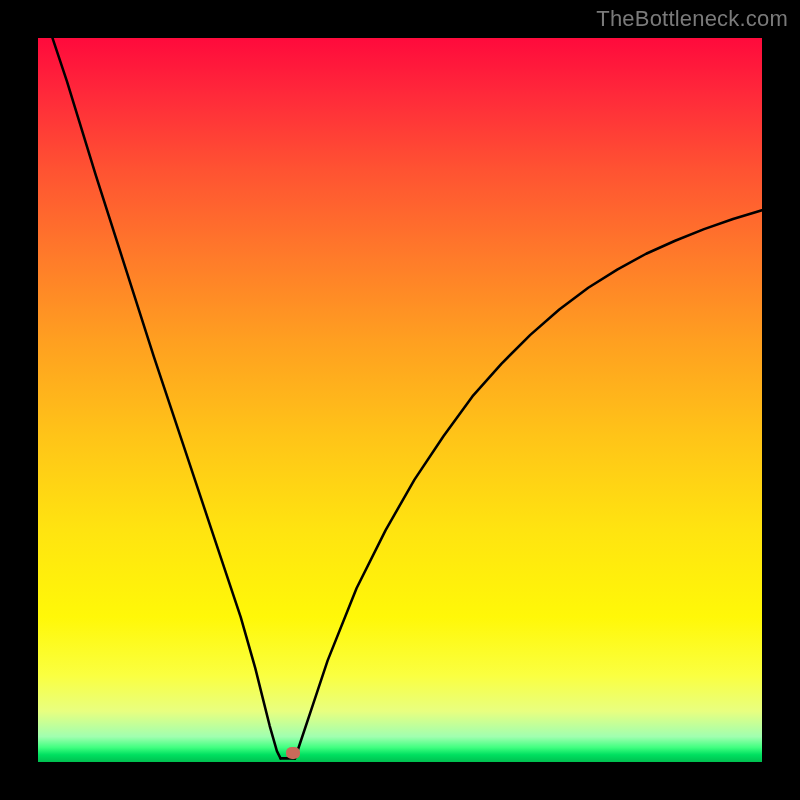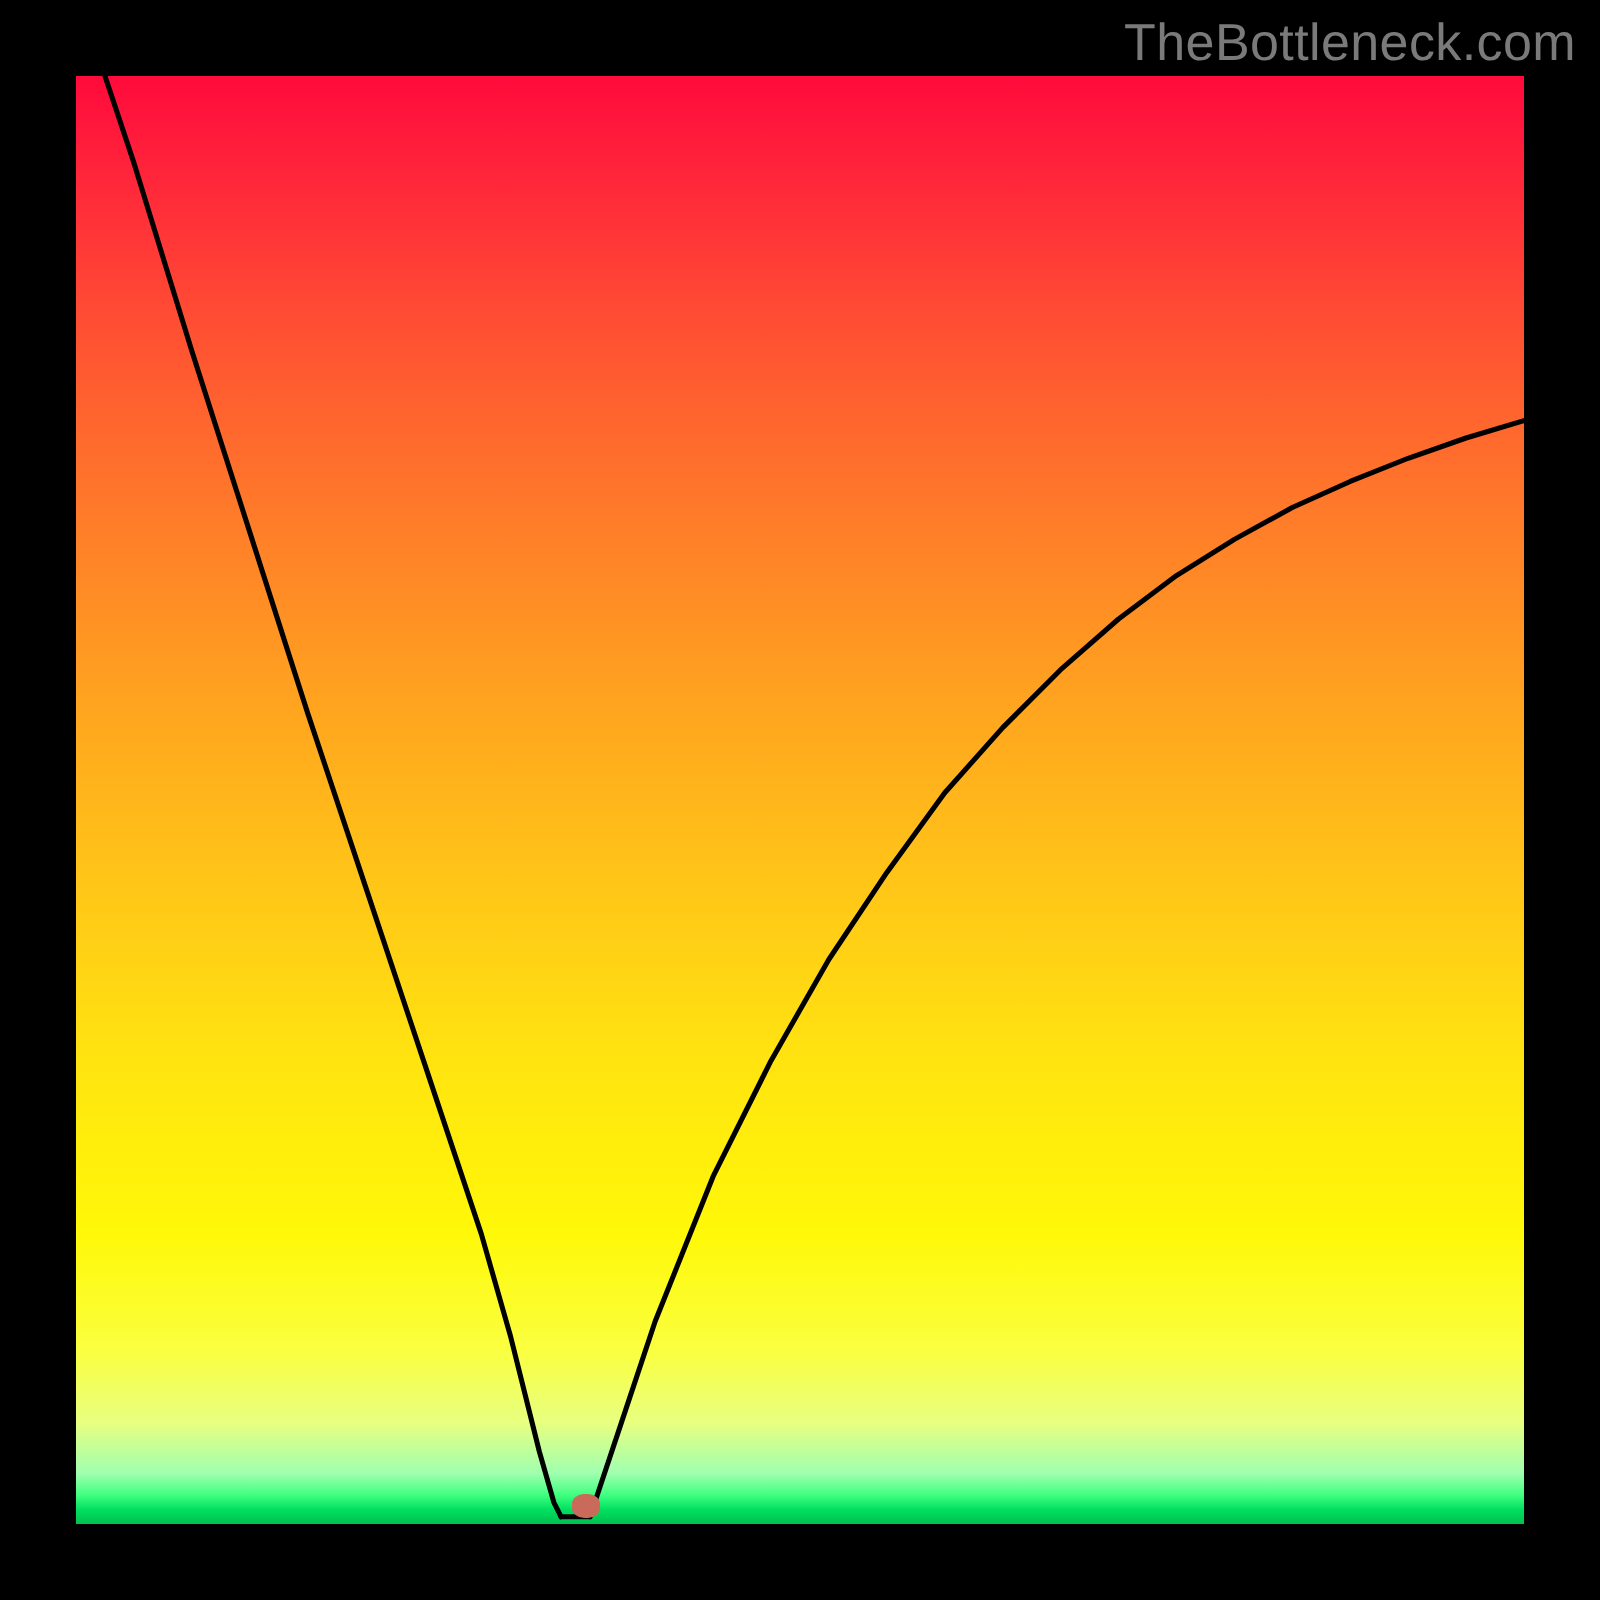--- a/index.html
+++ b/index.html
@@ -40,21 +40,21 @@
       #40ff80 98%,
       #00e060 99%,
       #00c050 100%
     );
   }
   .watermark {
     position: absolute;
     top: 6px;
     right: 12px;
     color: #7a7a7a;
-    font-size: 26px;
+    font-size: 22px;
     font-weight: 500;
     letter-spacing: 0.2px;
   }
   svg.curve {
     position: absolute;
     top: 0;
     left: 0;
     width: 724px;
     height: 724px;
     overflow: visible;

